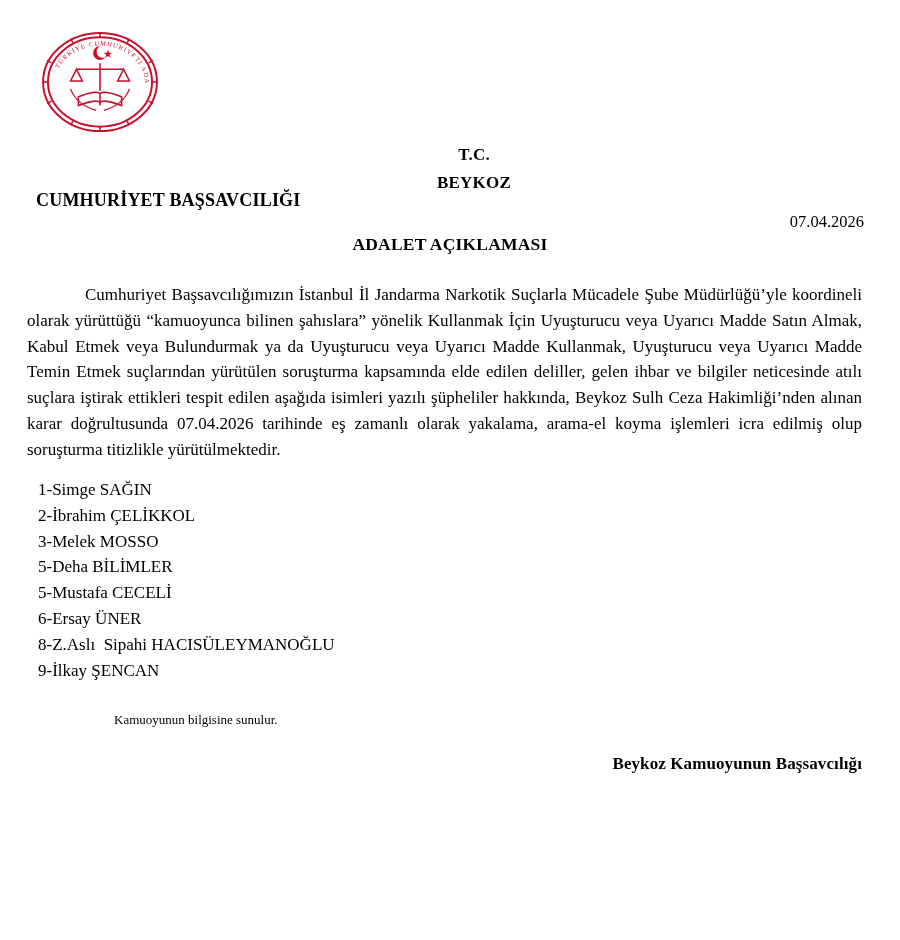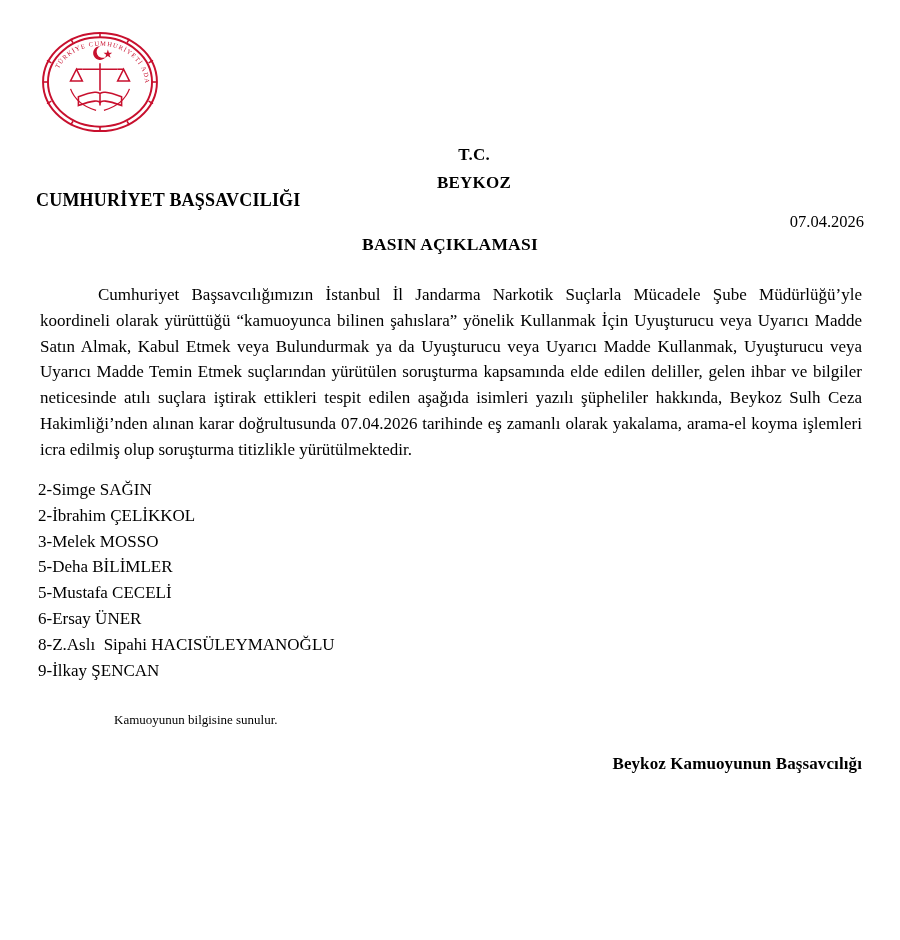--- a/index.html
+++ b/index.html
@@ -79,21 +79,21 @@
     top: 234px;
     text-align: center;
     font-weight: bold;
     font-size: 17.5px;
     letter-spacing: 0.2px;
   }
 
   
   .body-text {
     position: absolute;
-    left: 40px;
+    left: 27px;
     right: 38px;
     top: 282px;
     font-size: 17px;
     line-height: 1.52;
     text-align: justify;
     text-justify: inter-word;
   }
   .body-text .indent {
     display: inline-block;
     width: 58px;
@@ -190,26 +190,26 @@
 
   <div class="header-center">
     <div class="line1">T.C.</div>
     <div class="line2">BEYKOZ</div>
   </div>
 
   <div class="office-title">CUMHURİYET BAŞSAVCILIĞI</div>
 
   <div class="doc-date">07.04.2026</div>
 
-  <div class="doc-subject">BASIN AÇIKLAMASI</div>
+  <div class="doc-subject">ADALET AÇIKLAMASI</div>
 
   <div class="body-text"><span class="indent"></span><span>Cumhuriyet Başsavcılığımızın İstanbul İl Jandarma Narkotik Suçlarla Mücadele Şube Müdürlüğü’yle koordineli olarak yürüttüğü “kamuoyunca bilinen şahıslara” yönelik Kullanmak İçin Uyuşturucu veya Uyarıcı Madde Satın Almak, Kabul Etmek veya Bulundurmak ya da Uyuşturucu veya Uyarıcı Madde Kullanmak, Uyuşturucu veya Uyarıcı Madde Temin Etmek suçlarından yürütülen soruşturma kapsamında elde edilen deliller, gelen ihbar ve bilgiler neticesinde atılı suçlara iştirak ettikleri tespit edilen aşağıda isimleri yazılı şüpheliler hakkında, Beykoz Sulh Ceza Hakimliği’nden alınan karar doğrultusunda 07.04.2026 tarihinde eş zamanlı olarak yakalama, arama-el koyma işlemleri icra edilmiş olup soruşturma titizlikle yürütülmektedir.</span></div>
 
   <div class="suspect-list">
-    <div class="item">2-Simge SAĞIN</div>
+    <div class="item">1-Simge SAĞIN</div>
     <div class="item">2-İbrahim ÇELİKKOL</div>
     <div class="item">3-Melek MOSSO</div>
     <div class="item">5-Deha BİLİMLER</div>
     <div class="item">5-Mustafa CECELİ</div>
     <div class="item">6-Ersay ÜNER</div>
     <div class="item">8-Z.Aslı  Sipahi HACISÜLEYMANOĞLU</div>
     <div class="item">9-İlkay ŞENCAN</div>
   </div>
 
   <div class="closing">Kamuoyunun bilgisine sunulur.</div>

